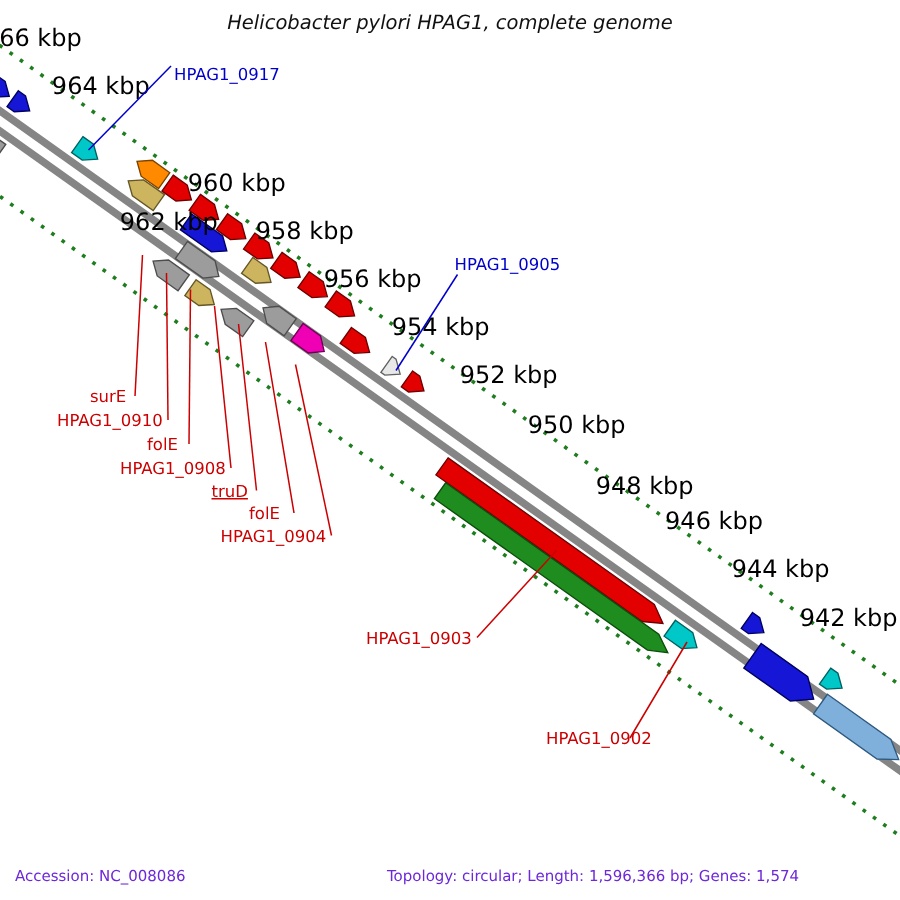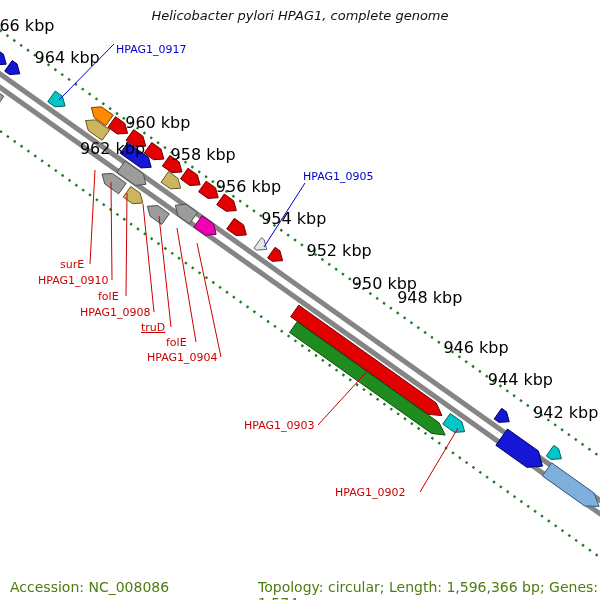--- a/index.html
+++ b/index.html
@@ -8,21 +8,21 @@
   .stage { position:absolute; inset:0; background:#fff; overflow:hidden; }
   .title { position:absolute; top:8px; left:0; width:100%; text-align:center;
            font-style:italic; font-size:13px; color:#111; }
   #track-svg { position:absolute; overflow:visible; }
   #overlay-svg { position:absolute; left:0; top:0; pointer-events:none; }
   #tick-labels, #gene-labels { position:absolute; inset:0; pointer-events:none; }
   .tick-label { position:absolute; font-size:16px; color:#000; white-space:nowrap;
                 transform:translate(-50%,-50%);text-align:right; }
   .gene-label { position:absolute; font-size:11px; white-space:nowrap; pointer-events:auto; }
   .statusbar { position:absolute; left:0; bottom:0; width:100%; height:28px;
-               padding-top:7px; font-size:14px; color:#4d7c0f; background:#fff; }
+               padding-top:7px; font-size:10px; color:#6d28d9; background:#fff; }
   .statusbar .acc { position:absolute; left:10px; top:7px; }
   .statusbar .topo { position:absolute; left:258px; top:7px; }
 </style>
 </head>
 <body>
 
 <div class="stage">
   <div class="title">Helicobacter pylori HPAG1, complete genome</div>
 
   <svg id="track-svg" viewBox="-70 -60 870 120" width="870" height="120" style="left: -85px; top: 10px; transform-origin: 70px 60px; transform: rotate(35.4deg);">
@@ -69,21 +69,21 @@
   <div id="tick-labels">
       <div class="tick-label" style="left: 21.8588px; top: 25.0397px;">966 kbp</div>
       <div class="tick-label" style="left: 67.1799px; top: 57.2477px;">964 kbp</div>
       <div class="tick-label" style="left: 112.501px; top: 104px; margin-top: 44px;">962 kbp</div>
       <div class="tick-label" style="left: 157.822px; top: 121.664px;">960 kbp</div>
       <div class="tick-label" style="left: 203.143px; top: 153.872px;">958 kbp</div>
       <div class="tick-label" style="left: 248.464px; top: 186.08px;">956 kbp</div>
       <div class="tick-label" style="left: 293.785px; top: 218.288px;">954 kbp</div>
       <div class="tick-label" style="left: 339.107px; top: 250.496px;">952 kbp</div>
       <div class="tick-label" style="left: 384.428px; top: 282.704px;">950 kbp</div>
-      <div class="tick-label" style="left: 429.749px; top: 297px;">948 kbp</div>
+      <div class="tick-label" style="left: 429.749px; top: 324px;">948 kbp</div>
       <div class="tick-label" style="left: 476px; top: 347.12px;">946 kbp</div>
       <div class="tick-label" style="left: 520.391px; top: 379.328px;">944 kbp</div>
       <div class="tick-label" style="left: 565.712px; top: 411.536px;">942 kbp</div>
     </div>
 
   <svg id="overlay-svg" width="600" height="600" viewBox="0 0 600 600">
       <line x1="114" y1="44" x2="59" y2="100" stroke="#0000cc" stroke-width="1"></line>
       <line x1="305" y1="183" x2="264" y2="247" stroke="#0000cc" stroke-width="1"></line>
       <line x1="90" y1="264" x2="95" y2="170" stroke="#cc0000" stroke-width="1"></line>
       <line x1="112" y1="280" x2="111" y2="182" stroke="#cc0000" stroke-width="1"></line>
@@ -100,20 +100,20 @@
       <div class="gene-label" style="left: 116px; top: 43px; color: rgb(0, 0, 204);">HPAG1_0917</div>
       <div class="gene-label" style="left: 303px; top: 170px; color: rgb(0, 0, 204);">HPAG1_0905</div>
       <div class="gene-label" style="left: 60px; top: 258px; color: rgb(204, 0, 0);">surE</div>
       <div class="gene-label" style="left: 38px; top: 274px; color: rgb(204, 0, 0);">HPAG1_0910</div>
       <div class="gene-label" style="left: 98px; top: 290px; color: rgb(204, 0, 0);">folE</div>
       <div class="gene-label" style="left: 80px; top: 306px; color: rgb(204, 0, 0); text-align: right;">HPAG1_0908</div>
       <div class="gene-label" style="left: 141px; top: 321px; color: rgb(204, 0, 0); text-decoration: underline;">truD</div>
       <div class="gene-label" style="left: 166px; top: 336px; color: rgb(204, 0, 0);">folE</div>
       <div class="gene-label" style="left: 147px; top: 351px; color: rgb(204, 0, 0);">HPAG1_0904</div>
       <div class="gene-label" style="left: 244px; top: 419px; color: rgb(204, 0, 0);">HPAG1_0903</div>
-      <div class="gene-label" style="left: 335px; top: 486px; color: rgb(204, 0, 0);">HPAG1_0902</div>
+      <div class="gene-label" style="left: 364px; top: 486px; color: rgb(204, 0, 0);">HPAG1_0902</div>
     </div>
 
   <div class="statusbar">
     <span class="acc">Accession: NC_008086</span>
     <span class="topo">Topology: circular; Length: 1,596,366 bp; Genes: 1,574</span>
   </div>
 </div>
 
 </body></html>

